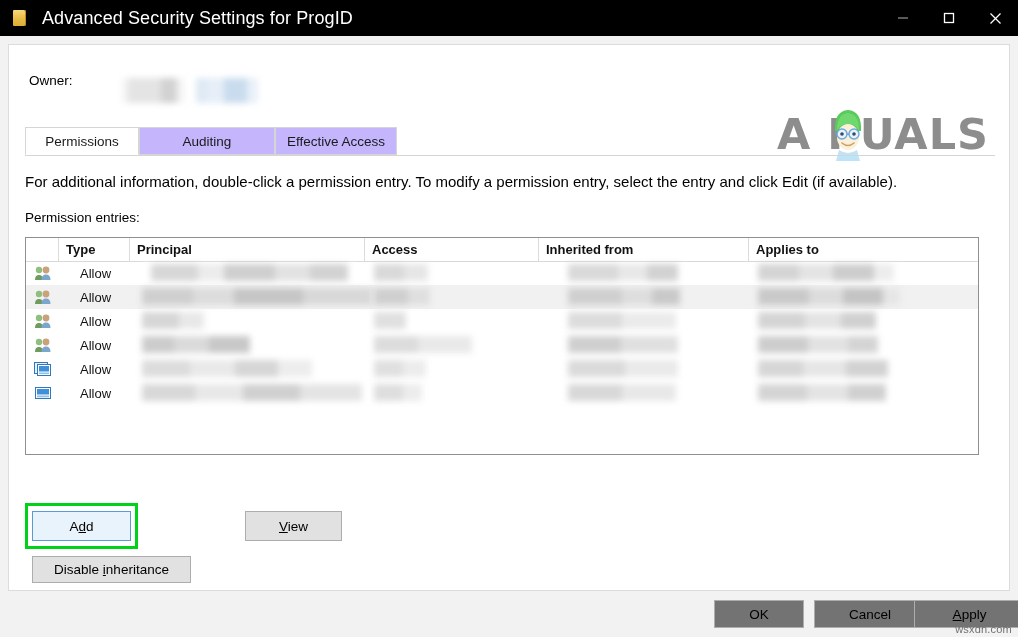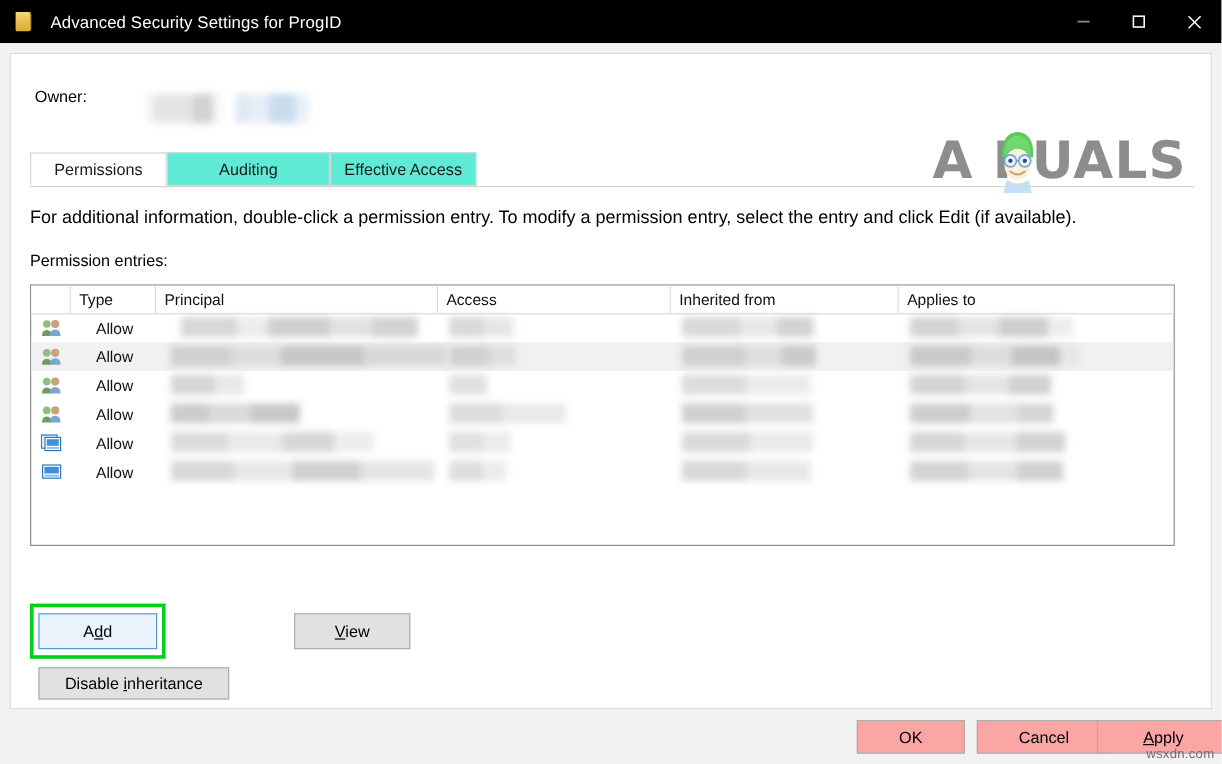--- a/index.html
+++ b/index.html
@@ -35,21 +35,21 @@
   .title-icon .folder {
     position: absolute;
     left: 1px; top: 1px;
     width: 13px; height: 16px;
     background: linear-gradient(180deg, #f6d97a 0%, #e8bb46 55%, #dcae35 100%);
     border-radius: 1px 2px 2px 1px;
     box-shadow: inset -1px 0 0 #b98d22;
   }
   .title-text {
     color: #ffffff;
-    font-size: 14px;
+    font-size: 18px;
     margin-left: 14px;
     letter-spacing: .1px;
     white-space: nowrap;
   }
   .win-buttons {
     position: absolute;
     right: 0; top: 0;
     height: 36px;
     display: flex;
   }
@@ -134,21 +134,21 @@
     left: 16px; top: 82px;
     width: 970px; height: 28px;
     border-bottom: 1px solid #d5d5d5;
   }
   .tab {
     position: absolute;
     top: 0;
     height: 28px;
     box-sizing: border-box;
     border: 1px solid #d5d5d5;
-    background: #5eead4;
+    background: #c4b5fd;
     font-size: 13.5px;
     color: #1a1a1a;
     display: flex;
     align-items: center;
     justify-content: center;
   }
   .tab.active {
     background: #ffffff;
     border-bottom-color: #ffffff;
     z-index: 2;
@@ -194,20 +194,21 @@
     top: 0;
     height: 23px;
     box-sizing: border-box;
     border-left: 1px solid #dcdcdc;
     font-size: 13px;
     color: #111;
     display: flex;
     align-items: center;
     padding-left: 7px;
     white-space: nowrap;
+    font-weight: bold;
   }
   .th.first { border-left: none; }
 
   .trow {
     position: absolute;
     left: 0;
     width: 100%;
     height: 24px;
   }
   .trow.selected { background: #f1f1f1; }
@@ -286,21 +287,21 @@
   }
 
   
   .footer-btn {
     position: absolute;
     box-sizing: border-box;
     font-size: 13.5px;
     display: flex;
     align-items: center;
     justify-content: center;
-    background: #fca5a5;
+    background: #737373;
     border: 1px solid #adadad;
     color: #000;
   }
   .btn-ok     { left: 714px; top: 600px; width: 90px;  height: 28px; }
   .btn-cancel { left: 814px; top: 600px; width: 112px;  height: 28px; }
   .btn-apply  { left: 914px; top: 600px; width: 111px;  height: 28px; }
 
   .watermark {
     position: absolute;
     right: 6px; bottom: 2px;
@@ -377,21 +378,21 @@
 
   <div class="info-text">For additional information, double-click a permission entry. To modify a permission entry, select the entry and click Edit (if available).</div>
   <div class="entries-label">Permission entries:</div>
 
   <div class="table-box">
     <div class="thead">
       <div class="th first" style="left:0px;width:32px;"></div>
       <div class="th" style="left:32px;width:71px;">Type</div>
       <div class="th" style="left:103px;width:235px;">Principal</div>
       <div class="th" style="left:338px;width:194px;">Access</div>
-      <div class="th" style="left:532px;width:190px;">Inherited from</div>
+      <div class="th" style="left:512px;width:190px;">Inherited from</div>
       <div class="th" style="left:722px;width:232px;">Applies to</div>
     </div>
 
     <div class="trow" style="top:23px;">
       <svg class="row-icon" viewBox="0 0 18 16">
         <circle cx="5" cy="5" r="3.2" fill="#8fbf7f"></circle>
           <path d="M1 15 q0-5 4-5 q4 0 4 5 z" fill="#6f9a60"></path>
         <circle cx="12" cy="5" r="3.4" fill="#c9a27a"></circle>
           <path d="M7.5 15 q0-5.5 4.5-5.5 q4.5 0 4.5 5.5 z" fill="#7ba7cf"></path>
       </svg>

